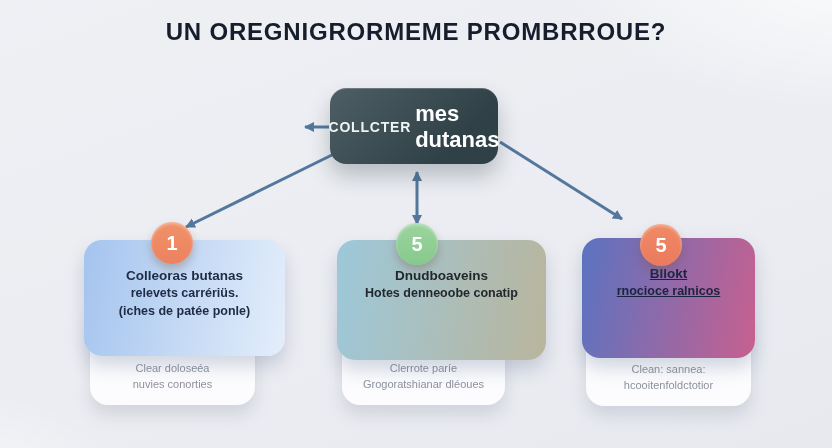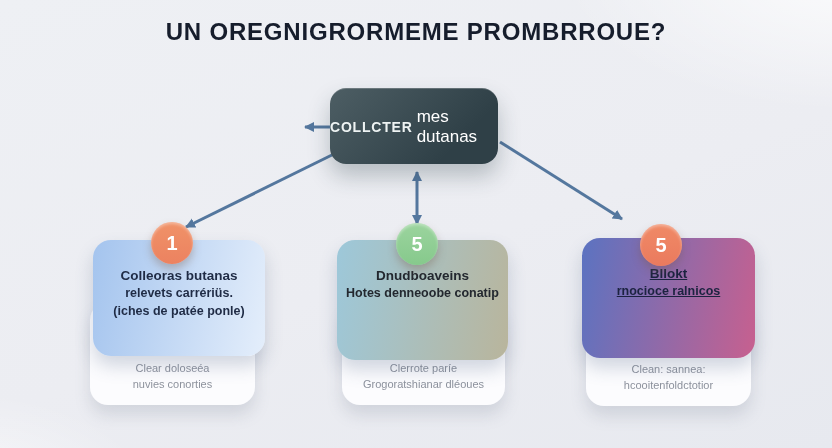--- a/index.html
+++ b/index.html
@@ -18,21 +18,21 @@
   }
   .arrows{position:absolute;left:0;top:0;pointer-events:none;}
   .root-box{
     position:absolute;left:330px;top:88px;width:168px;height:75px;
     border-radius:16px;
     display:flex;flex-direction:row;align-items:center;justify-content:center;gap:4px;
     box-shadow:0 12px 22px rgba(40,60,70,0.28);
     border-top:1px solid rgba(255,255,255,0.25);
   }
   .root-line1{font-size:14px;font-weight:700;letter-spacing:0.8px;color:#eef3f3;}
-  .root-line2{font-size:17px;font-weight:400;color:#ffffff;}
+  .root-line2{font-size:22px;font-weight:700;color:#ffffff;}
   .subcard{
     position:absolute;z-index:1;background:#fcfcfe;border-radius:18px;
     box-shadow:0 10px 16px rgba(110,120,140,0.20);
     display:flex;flex-direction:column;justify-content:flex-end;align-items:center;
     padding-bottom:13px;gap:3px;
     font-size:11px;color:#8d929d;line-height:1.25;text-align:center;
   }
   .card{
     position:absolute;z-index:2;border-radius:18px;
     box-shadow:0 10px 18px rgba(60,80,120,0.22);
@@ -75,34 +75,34 @@
 
   <div class="root-box" style="background: linear-gradient(135deg, rgb(77, 94, 100) 0%, rgb(47, 64, 71) 75%);">
     <div class="root-line1">COLLCTER</div>
     <div class="root-line2">mes dutanas</div>
   </div>
 
   <div class="subcard" style="left:90px;top:302px;width:165px;height:90px;">
     <div>Clear doloseéa</div>
     <div>nuvies conorties</div>
   </div>
-  <div class="card card1-text" style="left: 93px; top: 240px; width: 172px; height: 88px; background: linear-gradient(100deg, rgb(164, 196, 238) 0%, rgb(228, 238, 251) 100%);">
+  <div class="card card1-text" style="left: 84px; top: 240px; width: 201px; height: 88px; background: linear-gradient(100deg, rgb(164, 196, 238) 0%, rgb(228, 238, 251) 100%);">
     <div class="heading">Colleoras butanas</div>
     <div class="bodyline">relevets carrériüs.</div>
     <div class="bodyline">(iches de patée ponle)</div>
   </div>
   <div class="badge" style="left: 151px; top: 222px; background: linear-gradient(rgb(240, 146, 104), rgb(236, 130, 96));">
     <span>1</span>
   </div>
 
   <div class="subcard" style="left:342px;top:302px;width:163px;height:90px;">
     <div>Clerrote paríe</div>
     <div>Grogoratshianar dléoues</div>
   </div>
-  <div class="card card2-text" style="left: 337px; top: 240px; width: 171px; height: 92px; background: linear-gradient(100deg, rgb(157, 200, 218) 0%, rgb(185, 181, 156) 100%);">
+  <div class="card card2-text" style="left: 337px; top: 240px; width: 209px; height: 92px; background: linear-gradient(100deg, rgb(157, 200, 218) 0%, rgb(185, 181, 156) 100%);">
     <div class="heading">Dnudboaveins</div>
     <div class="bodyline">Hotes denneoobe conatip</div>
   </div>
   <div class="badge" style="left: 396px; top: 223px; background: linear-gradient(rgb(155, 212, 158), rgb(134, 201, 140));">
     <span>5</span>
   </div>
 
   <div class="subcard" style="left:586px;top:302px;width:165px;height:91px;">
     <div>Clean: sannea:</div>
     <div>hcooitenfoldctotior</div>

